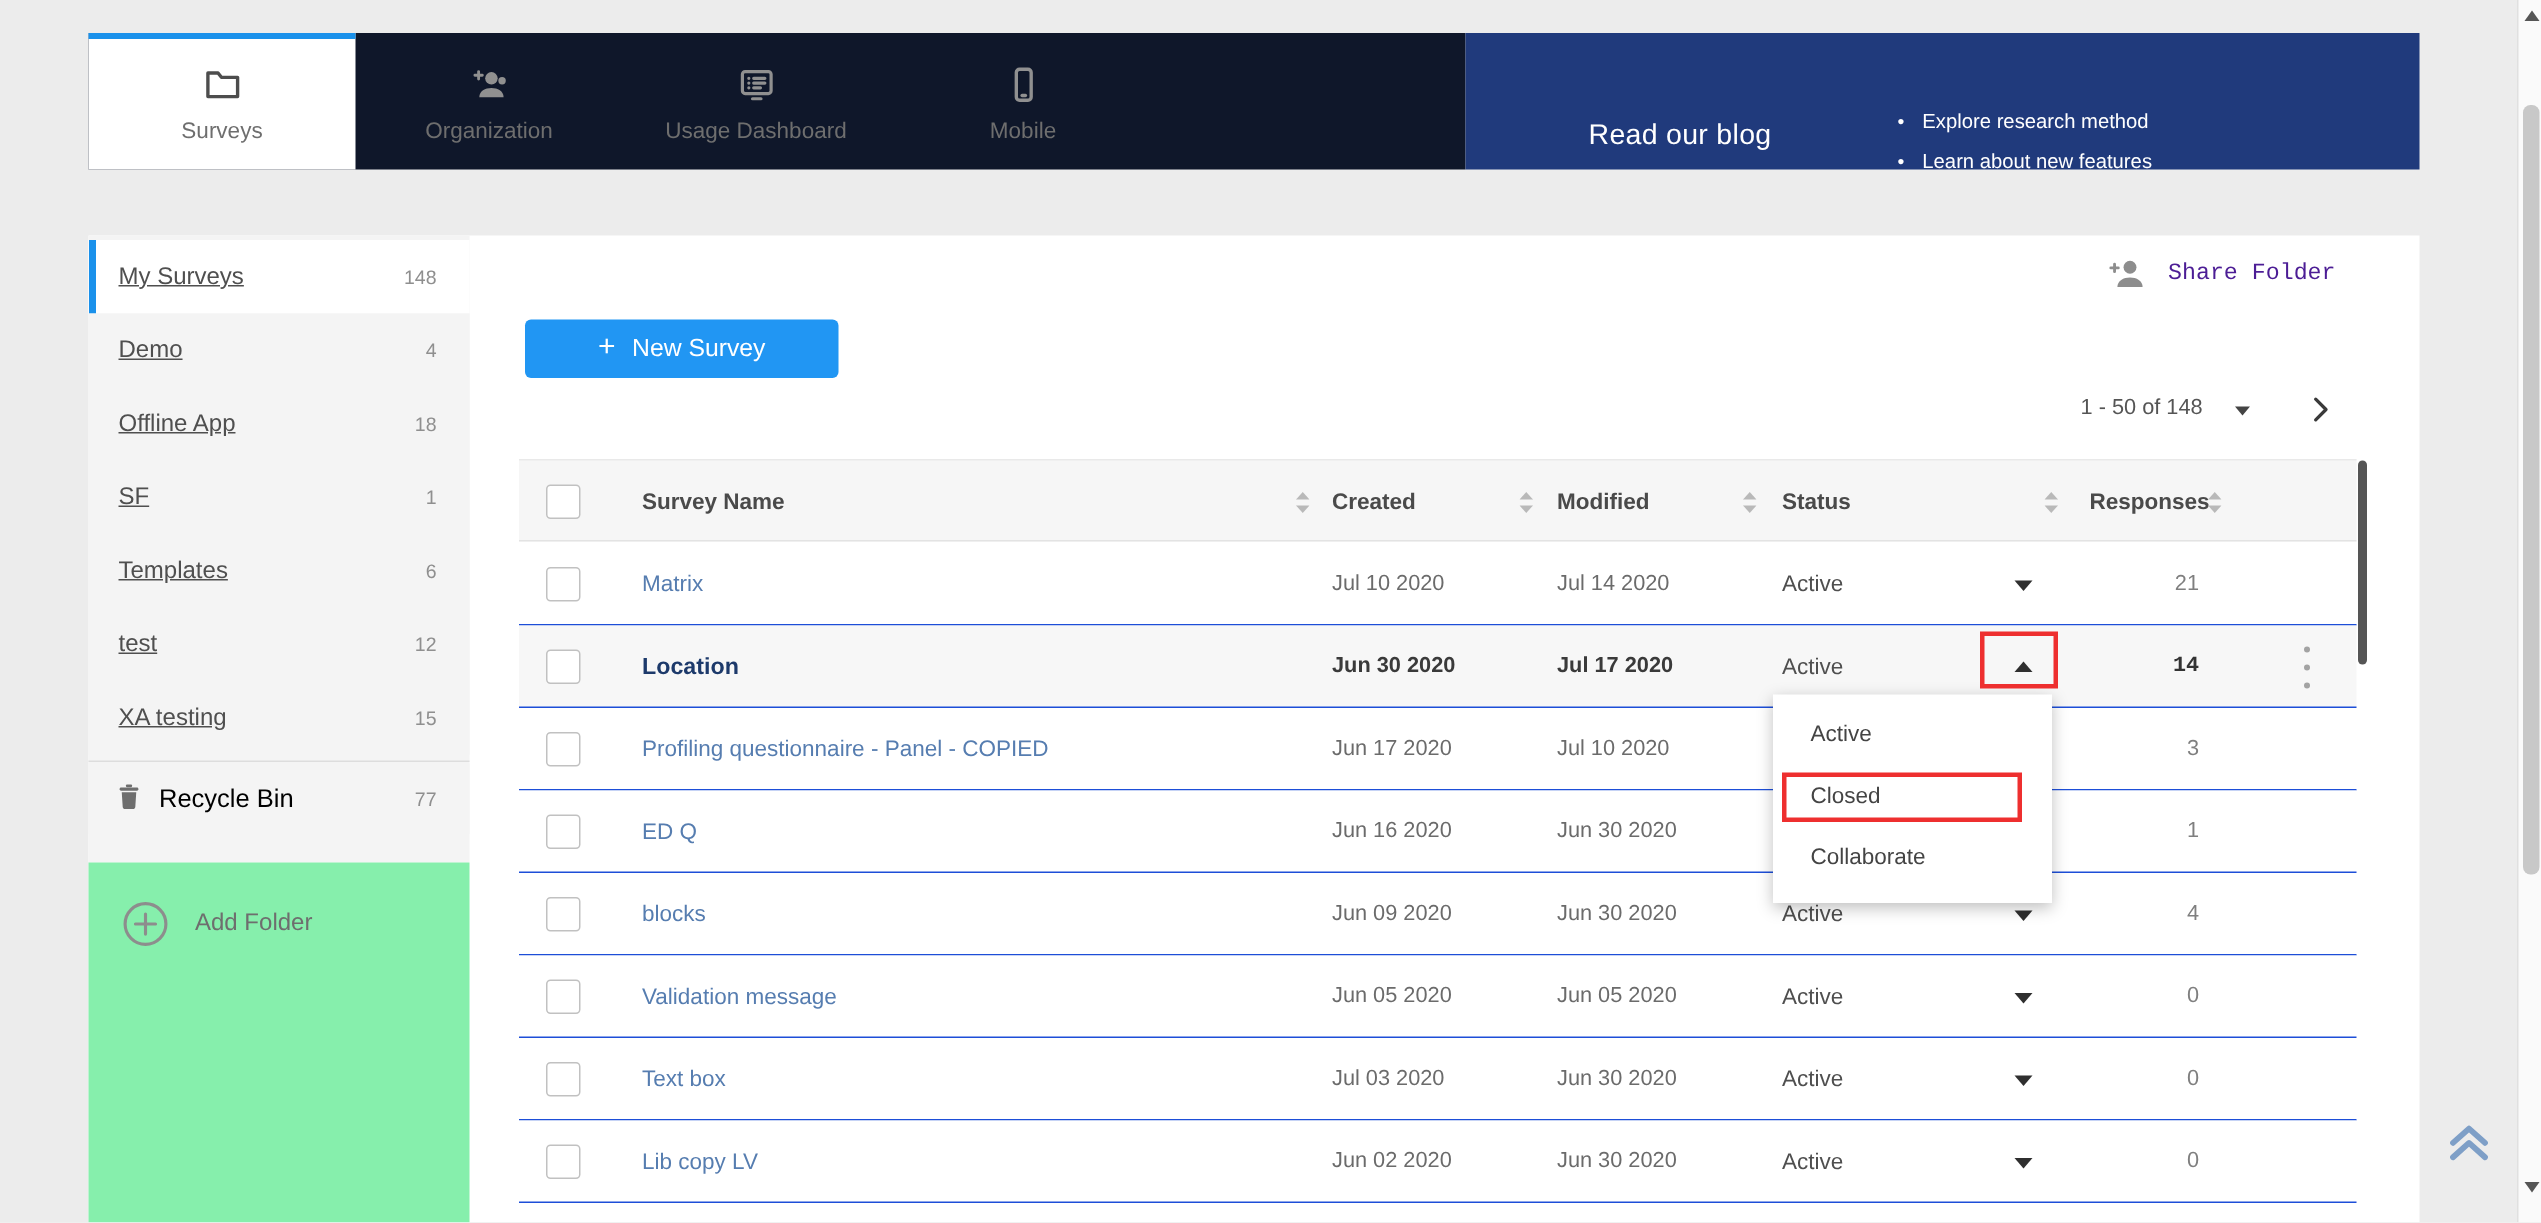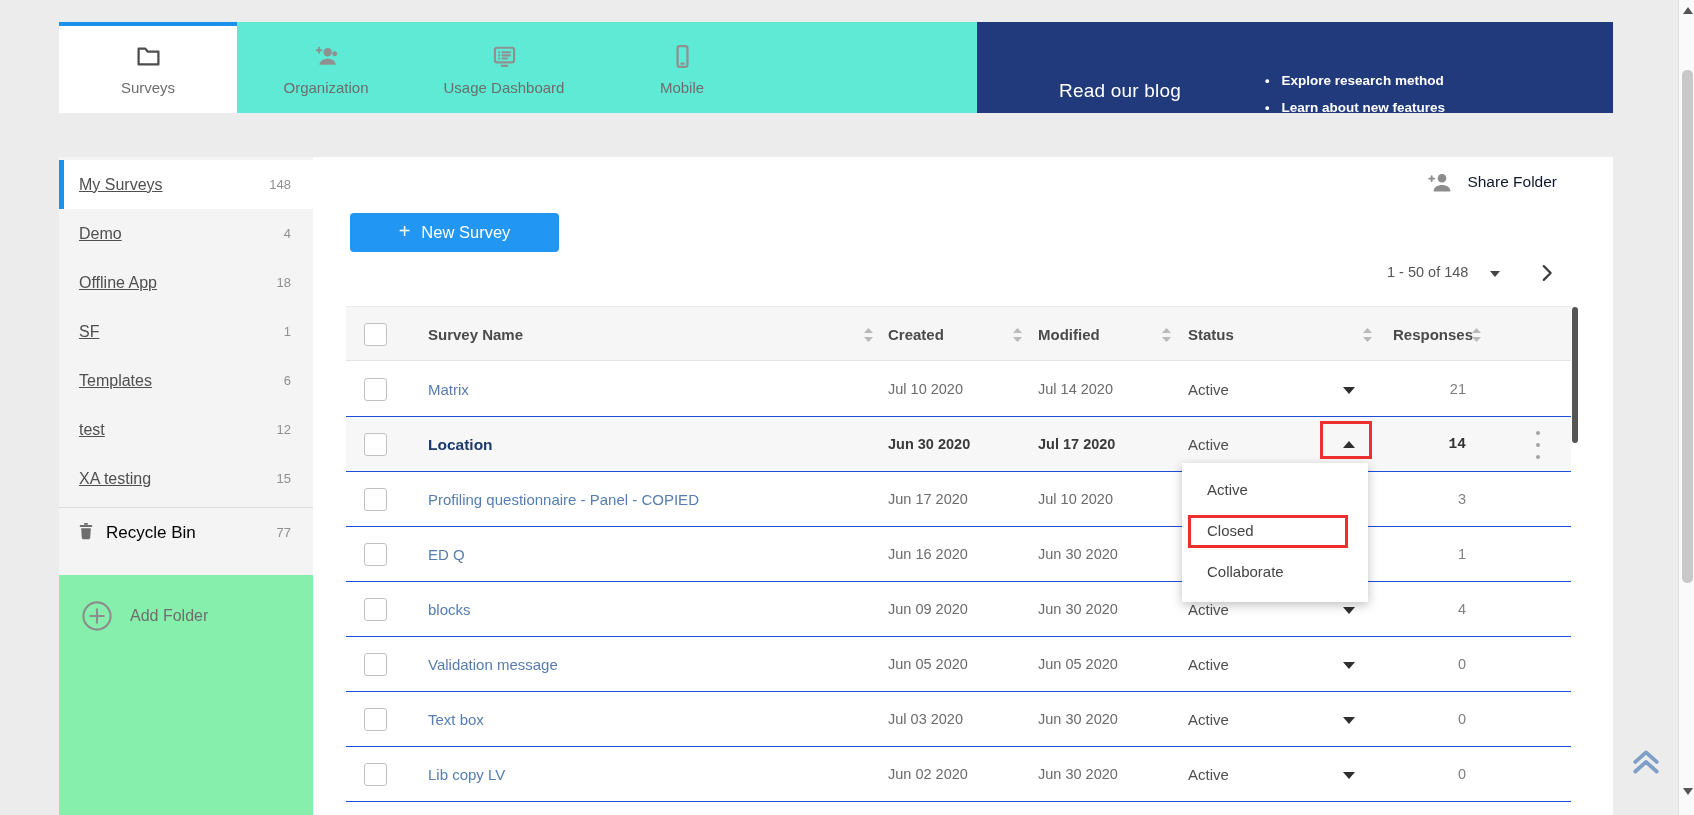--- a/index.html
+++ b/index.html
@@ -1,32 +1,32 @@
 <!DOCTYPE html>
 <html><head>
 <meta charset="utf-8">
 <style>
   * { margin:0; padding:0; box-sizing:border-box; }
   html,body { background:#ececec; font-family:"Liberation Sans", sans-serif; }
   #page { position:relative; width:1694px; height:815px; background:#ececec; overflow:hidden; }
 
   
-  .tabs { position:absolute; left:59px; top:22px; width:918px; height:91px; display:flex; background:#5eead4; }
+  .tabs { position:absolute; left:59px; top:22px; width:918px; height:91px; display:flex; background:#0f172a; }
   .tab { width:178px; height:91px; display:flex; flex-direction:column; align-items:center; justify-content:center; gap:9px;
          border-top:4px solid transparent; color:#6e6e6e; font-size:15px; cursor:pointer; }
   .tab.active { background:#ffffff; border-top-color:#1a91eb; }
   .tab .ticon { width:27px; height:27px; color:#909090; }
   .tab.active .ticon { color:#4d4d4d; }
   .tab .ticon svg { width:100%; height:100%; }
 
   
   .banner { position:absolute; left:977px; top:22px; width:636px; height:91px; background:#203a7c; color:#fff; }
   .banner-title { position:absolute; left:82px; top:58px; font-size:19px; letter-spacing:.2px; }
   .banner-bullets { position:absolute; left:288px; top:45px; list-style:none; }
-  .banner-bullets li { font-size:13.5px; line-height:27px;font-weight:bold; }
+  .banner-bullets li { font-size:13.5px; line-height:27px; }
   .banner-bullets li::before { content:"•"; margin-right:12px; font-size:13px; }
 
   
   .panel { position:absolute; left:59px; top:157px; width:1554px; height:658px; background:#ffffff; }
 
   
   .sidebar { position:absolute; left:0; top:0; width:254px; height:418px; background:#f4f4f4; }
   .side-items { position:absolute; left:0; top:3px; width:254px; }
   .side-item { position:relative; height:49px; background:#f4f4f4; cursor:pointer; }
   .side-item.active { background:#ffffff; box-shadow:inset 5px 0 0 #1a91eb; }
@@ -41,21 +41,21 @@
   .recycle .scount { right:22px; font-size:13px; color:#8f8f8f; }
   .side-lower { position:absolute; left:0; top:418px; width:254px; height:240px; background:#86efac; }
   .add-folder { position:absolute; left:0; top:12px; width:254px; height:58px; display:flex; align-items:center; cursor:pointer; }
   .add-folder .picon { width:32px; height:32px; margin-left:22px; color:#8d8d8d; }
   .add-folder .picon svg { width:100%; height:100%; }
   .add-folder .alabel { margin-left:17px; font-size:16px; color:#6e6e6e; }
 
   
   .share-folder { position:absolute; right:56px; top:14px; display:flex; align-items:center; gap:13px; cursor:pointer; }
   .share-folder .shicon { width:27px; height:22px; color:#8d8d8d; }
-  .share-folder .shlabel { font-size:15.5px; color:#0f172a; }
+  .share-folder .shlabel { font-size:15.5px; color:#4c1d95;font-family:Liberation Mono, monospace; }
   .new-survey { position:absolute; left:291px; top:56px; width:209px; height:39px; background:#2196f3; border-radius:4px;
                 display:flex; align-items:center; justify-content:center; gap:11px; color:#fff; cursor:pointer; }
   .new-survey .plus { font-size:20px; font-weight:400; margin-top:-2px; }
   .new-survey .nslabel { font-size:16.5px; }
   .pagerange { position:absolute; left:1328px; top:107px; font-size:14.5px; color:#555; }
   .pagecaret { position:absolute; left:1431px; top:114px; width:0; height:0;
                border-left:5px solid transparent; border-right:5px solid transparent; border-top:6px solid #444; cursor:pointer; }
   .pagenext { position:absolute; left:1477px; top:105px; width:22px; height:22px; cursor:pointer; }
 
   

